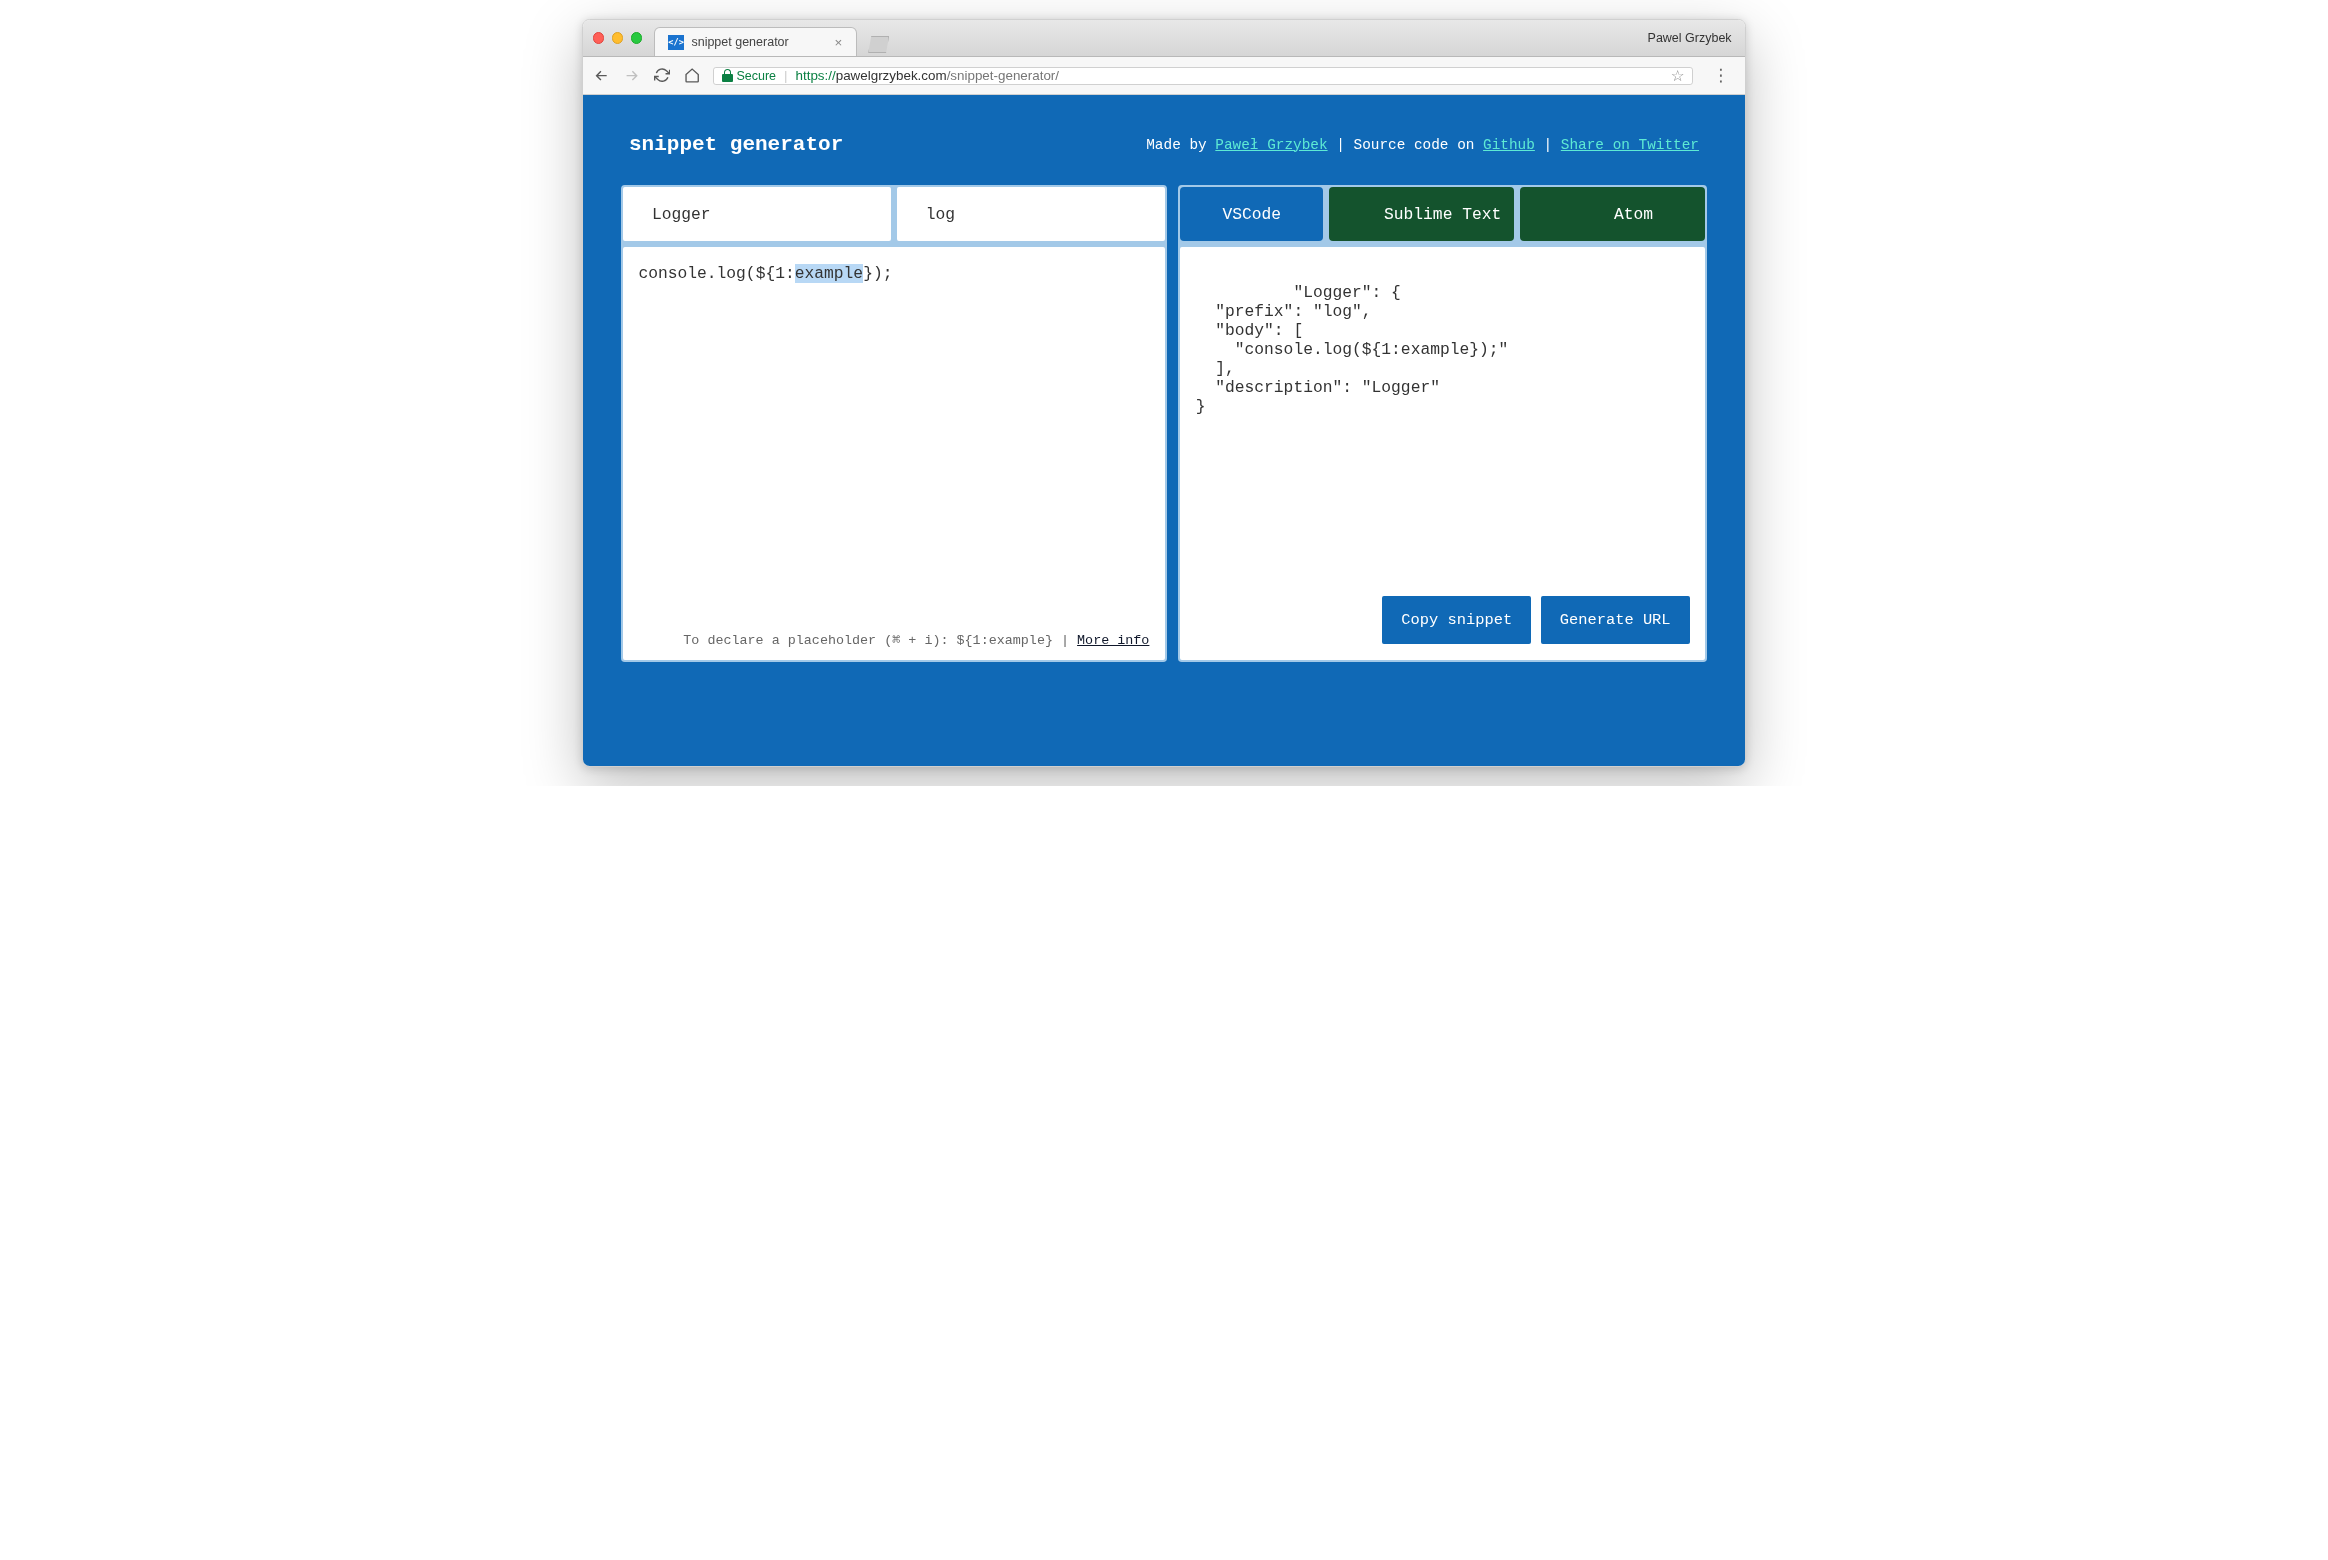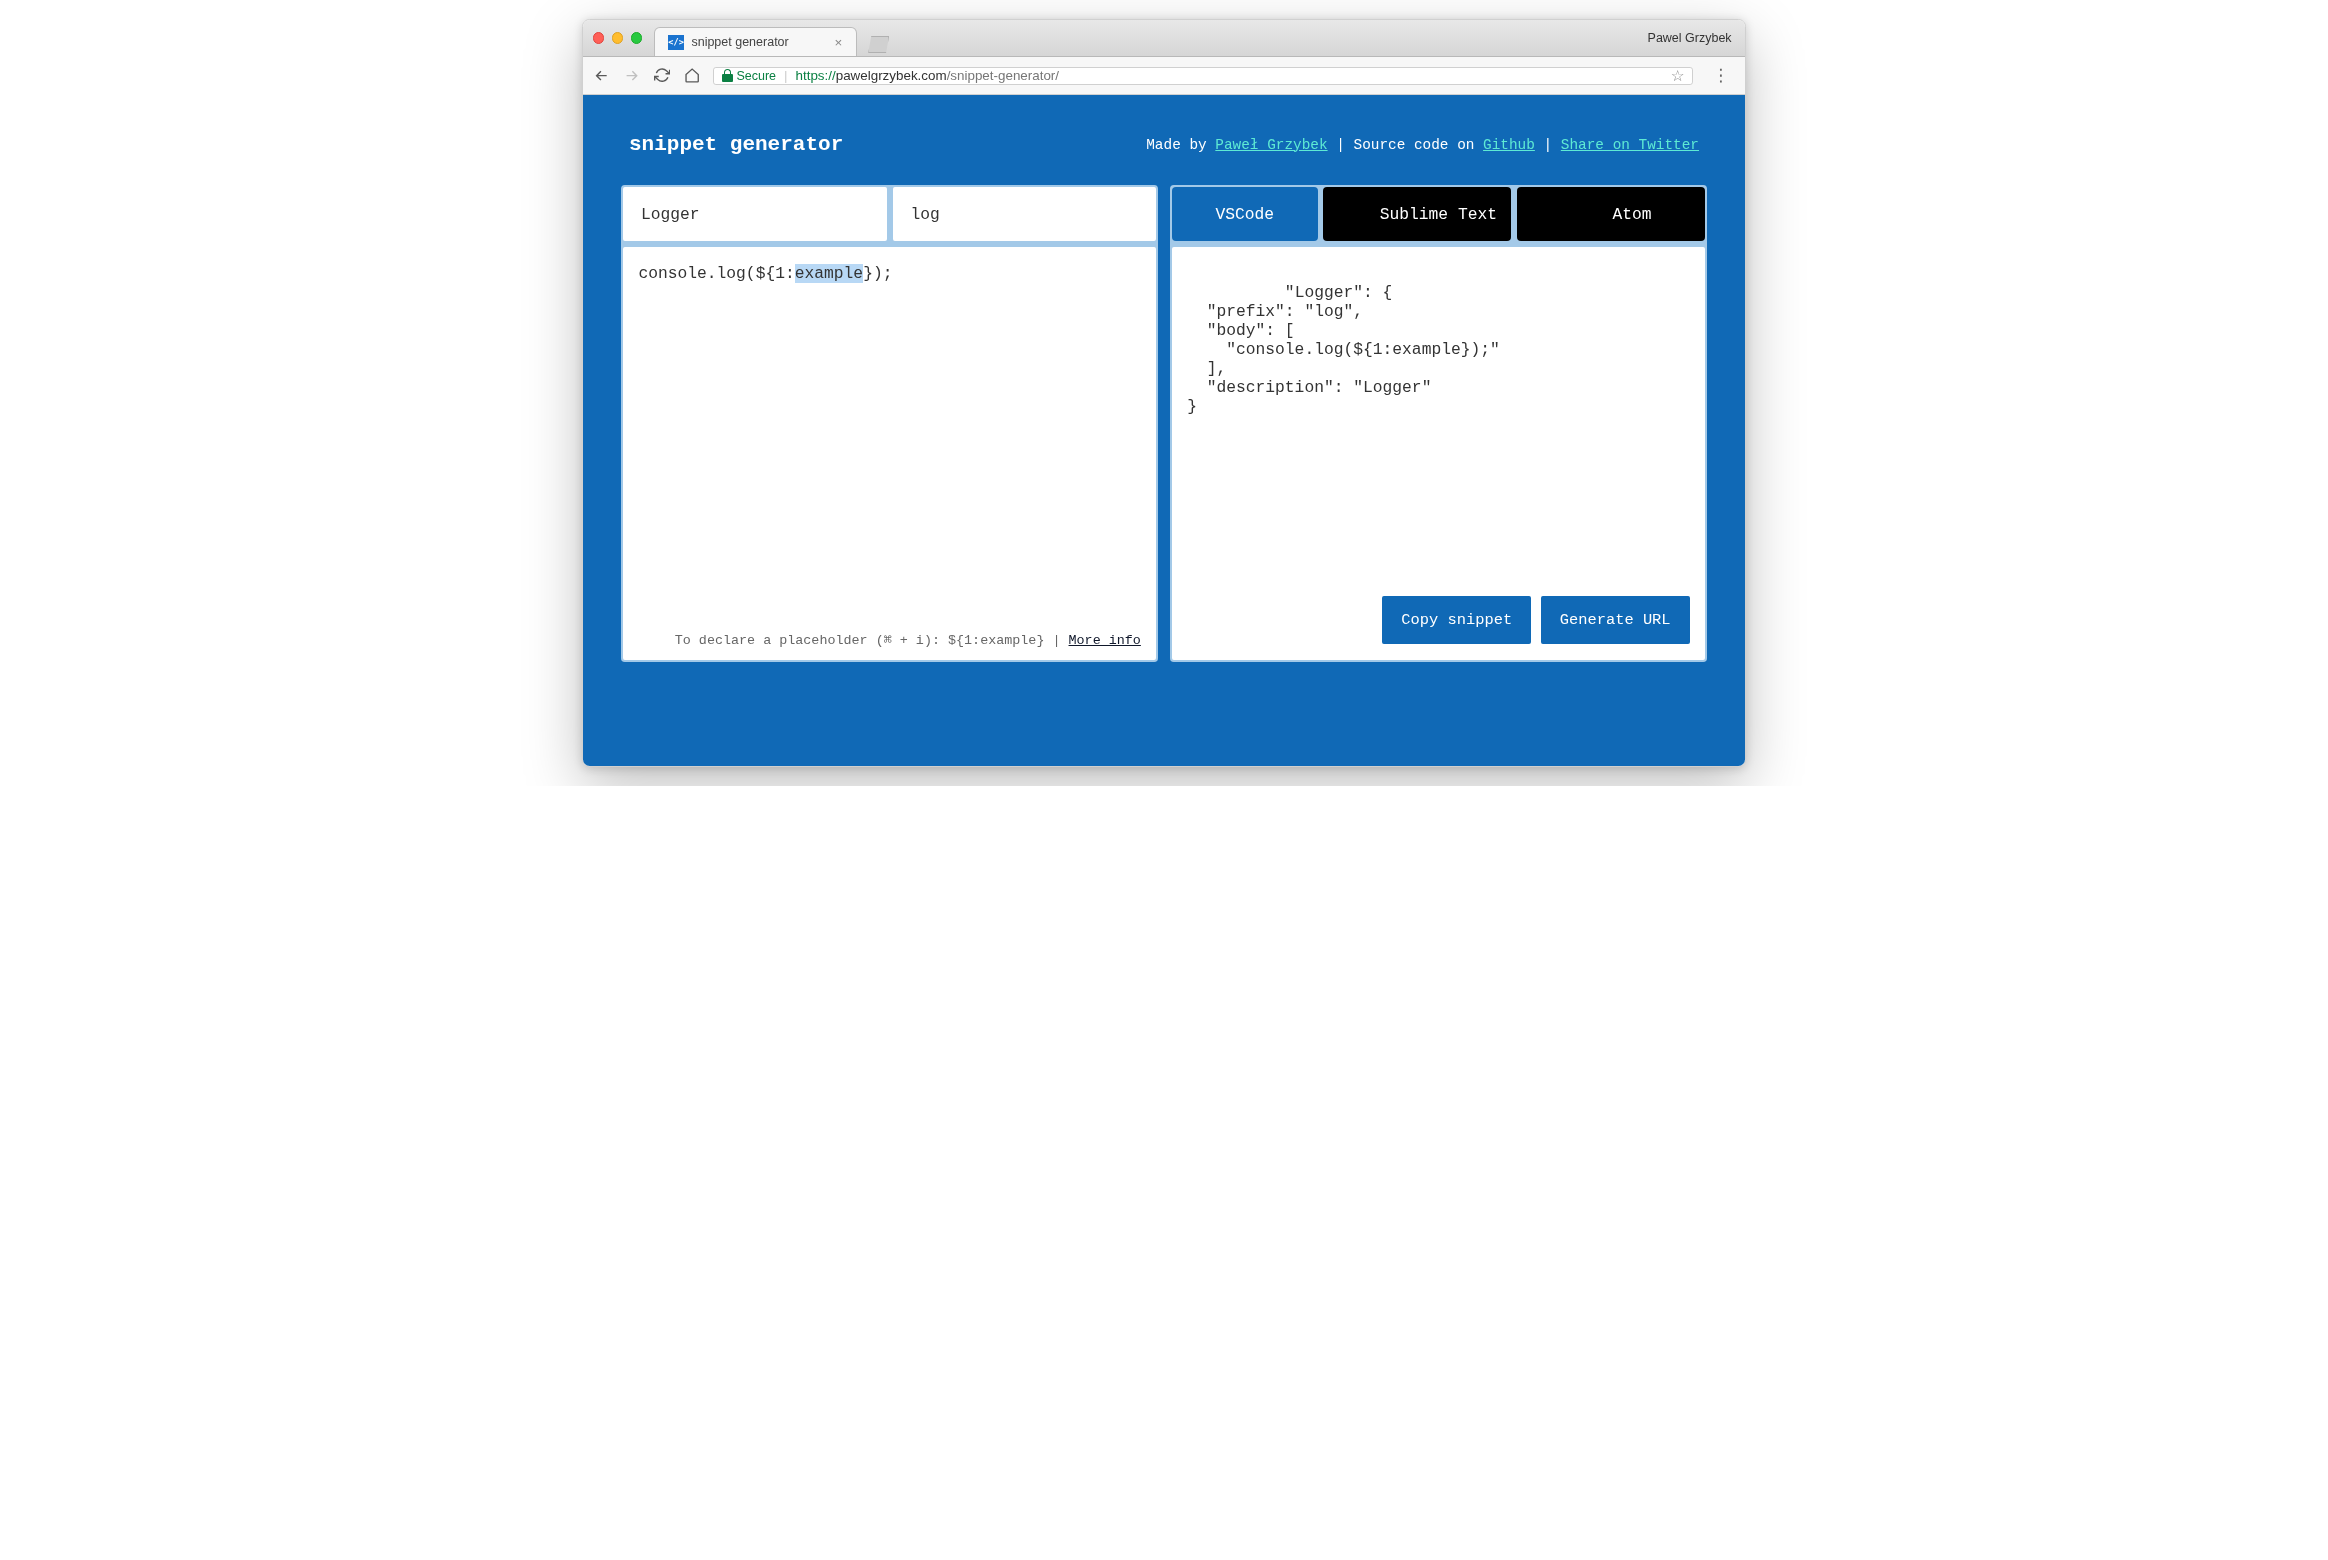--- a/index.html
+++ b/index.html
@@ -119,21 +119,21 @@
     background: #a3c9e8;
     display: flex;
     flex-direction: column;
   }
   .panel-top { display: flex; gap: 5.8px; padding: 0 0 5.8px 0; }
   .text-input {
     flex: 1;
     background: #fff;
     border: none;
     height: 54px;
-    padding: 0 18px;
+    padding: 0 29px;
     font-size: 16.3px;
     font-family: "SFMono-Regular", Consolas, "Liberation Mono", Menlo, monospace;
     color: #333;
     border-radius: 1.9px;
   }
   .code-area {
     flex: 1;
     background: #fff;
     border-radius: 1.9px;
     padding: 17.3px 15.4px;
@@ -165,21 +165,21 @@
     display: flex;
     align-items: center;
     justify-content: center;
     font-family: "SFMono-Regular", Consolas, "Liberation Mono", Menlo, monospace;
     font-size: 16.3px;
     color: #fff;
     border-radius: 4px;
     cursor: pointer;
   }
   .etab.active { background: #1069b6; }
-  .etab.inactive { background: #000000; padding-left: 42px; }
+  .etab.inactive { background: #14532d; padding-left: 42px; }
   .output {
     flex: 1;
     background: #fff;
     border-radius: 1.9px;
     padding: 17.3px 15.4px;
     font-family: "SFMono-Regular", Consolas, "Liberation Mono", Menlo, monospace;
     font-size: 16.3px;
     color: #333;
     white-space: pre;
     min-height: 413px;

